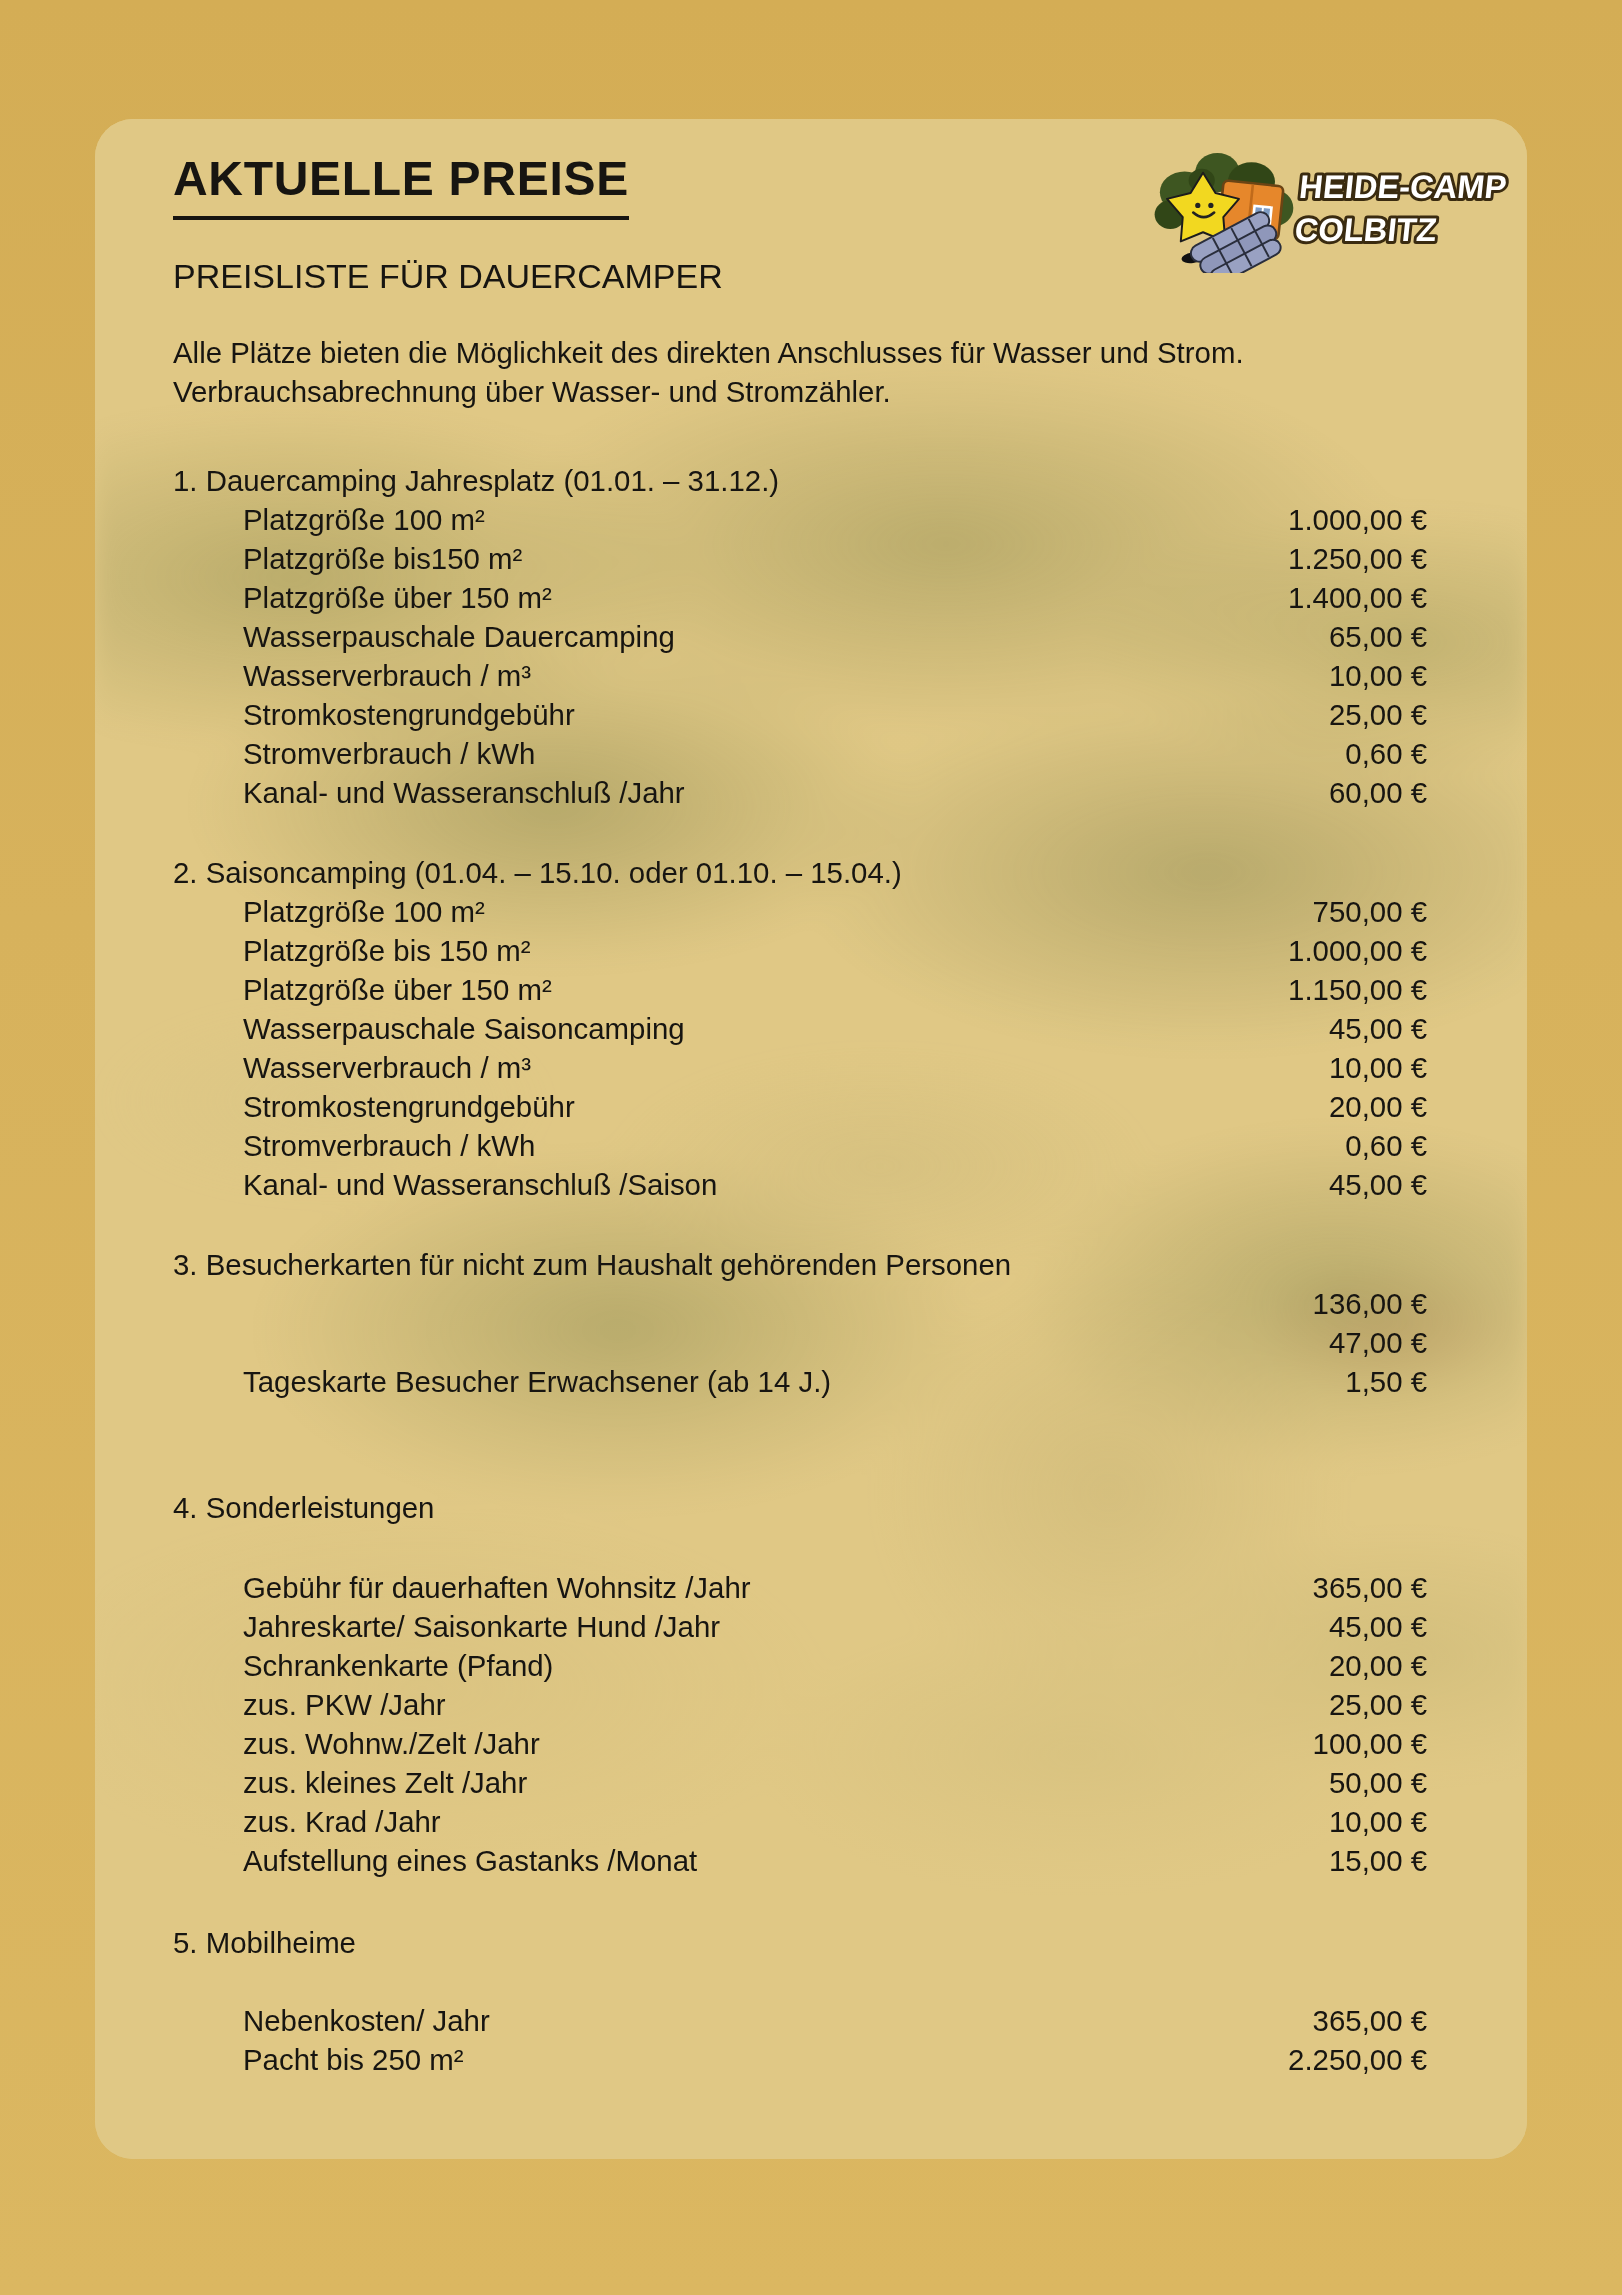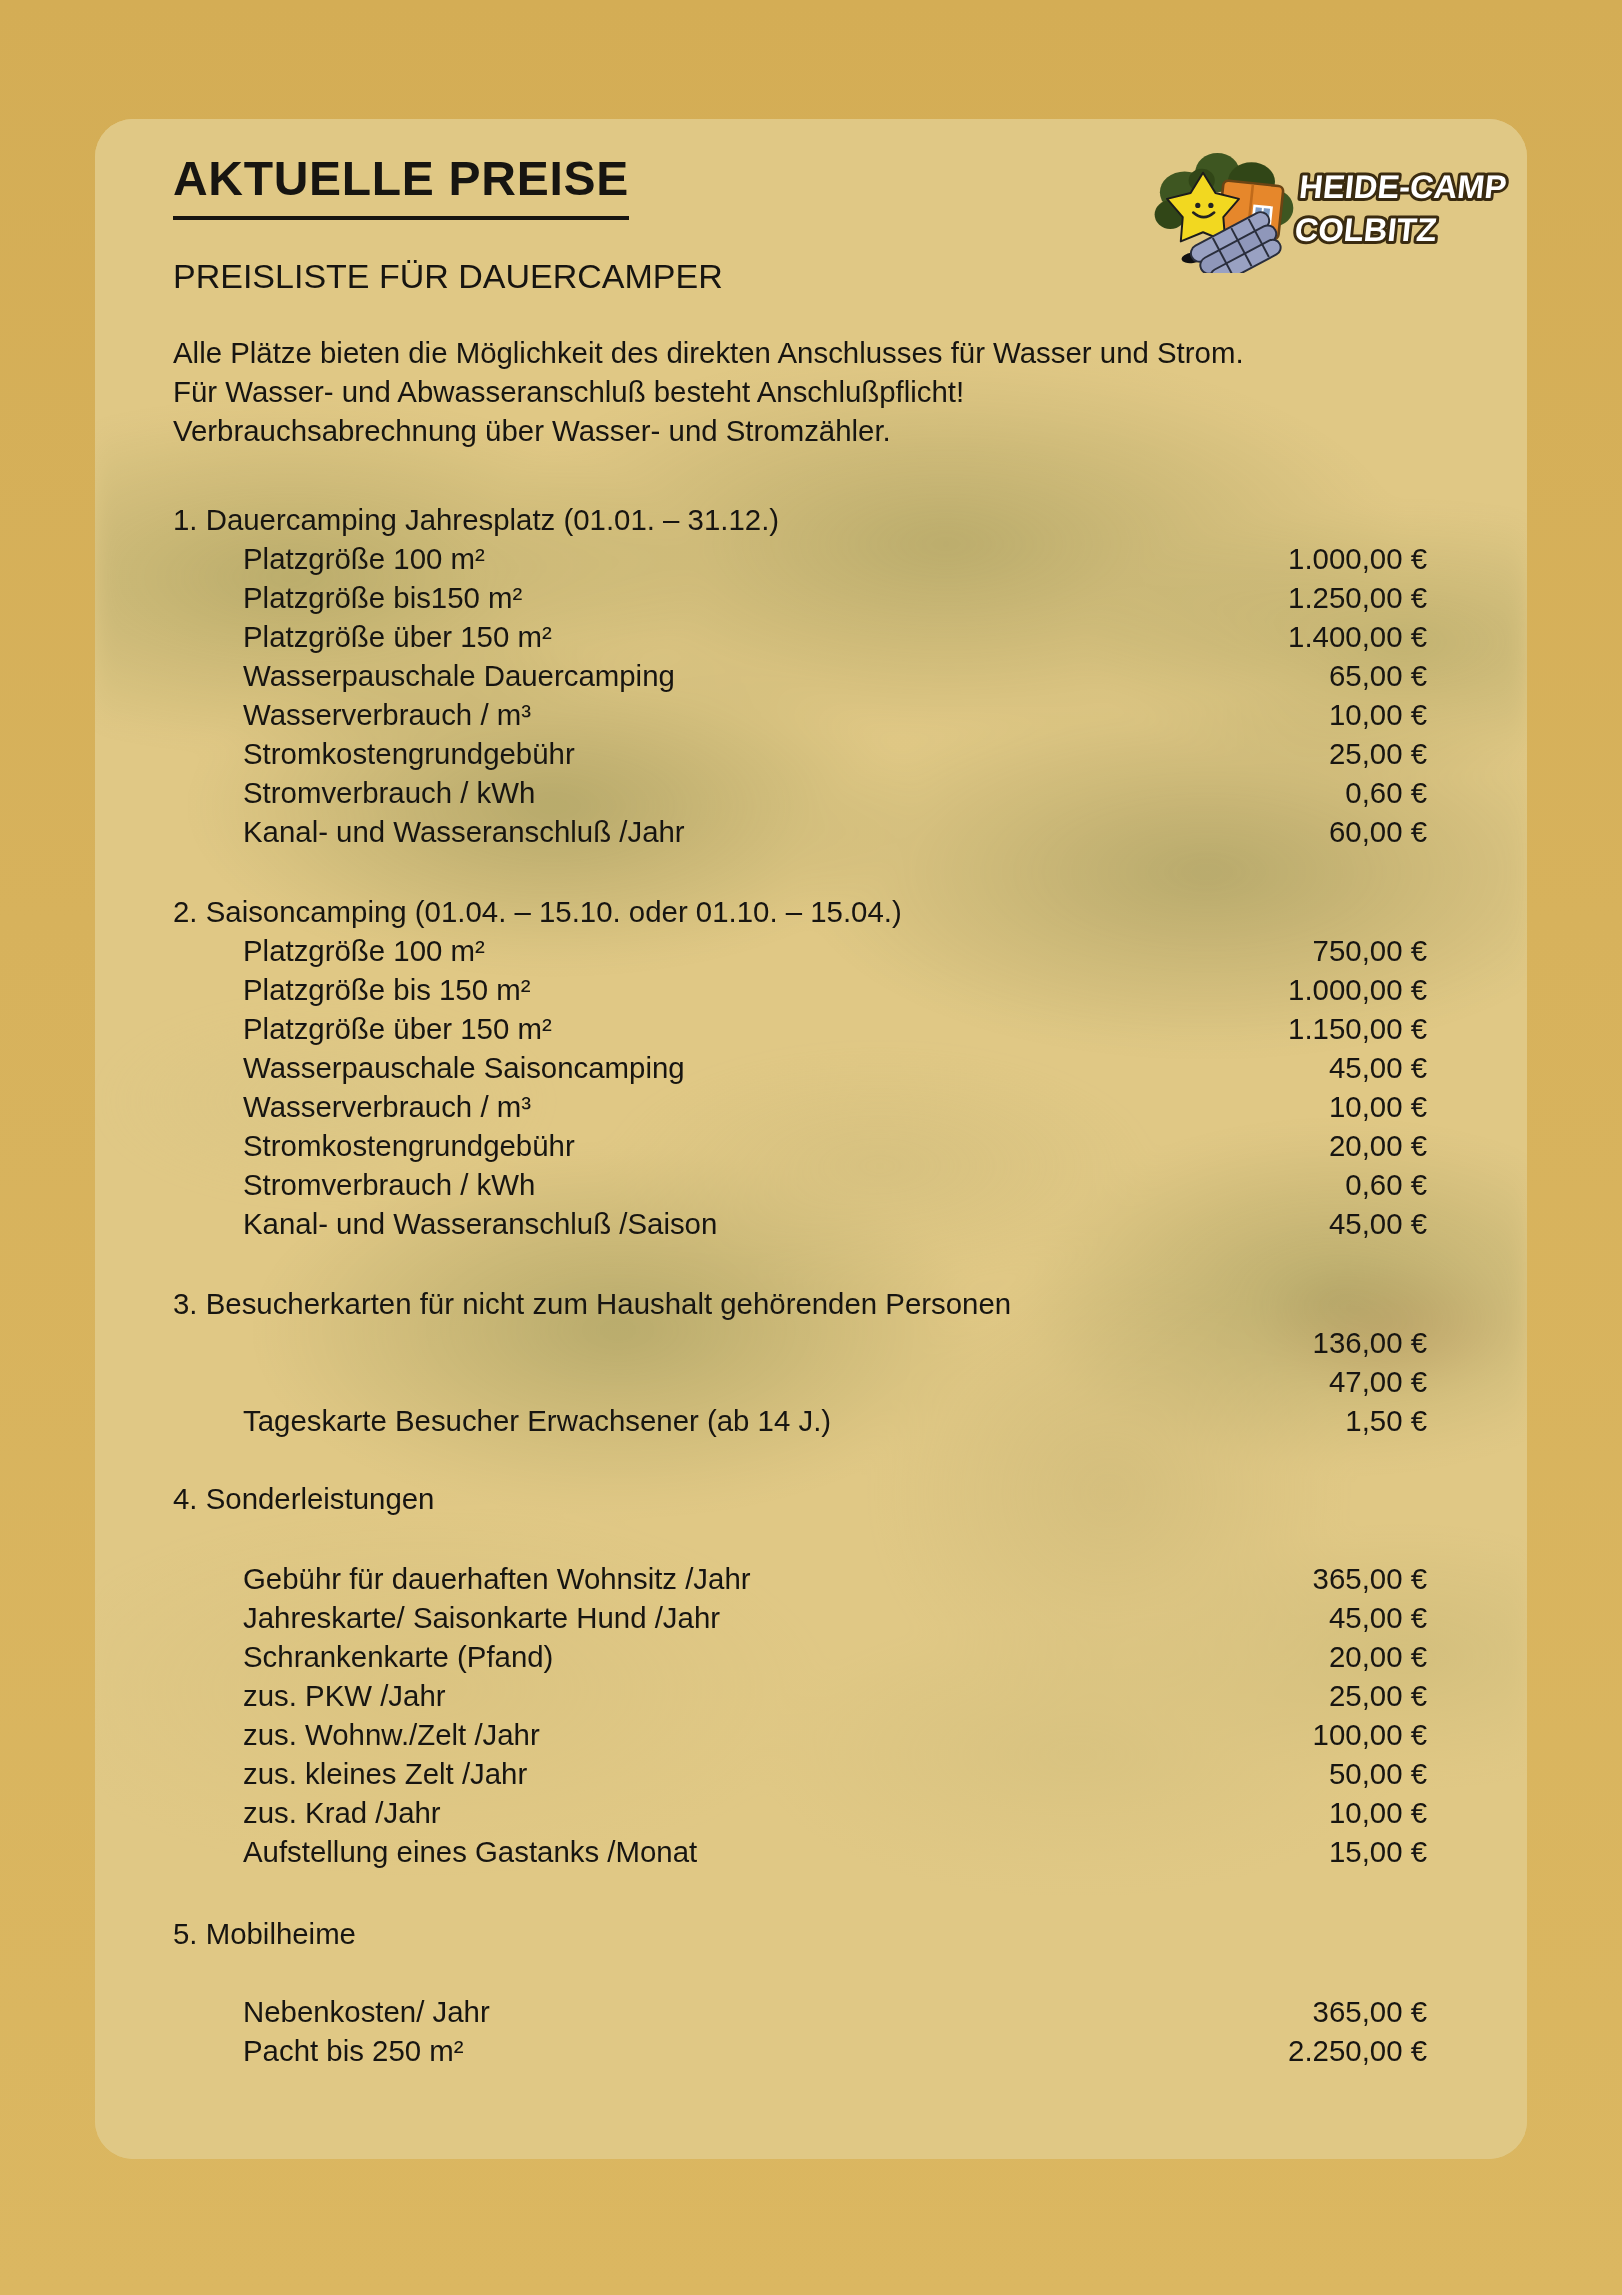--- a/index.html
+++ b/index.html
@@ -30,21 +30,21 @@
   .content{position:absolute;inset:0;padding:0 100px 4px 78px;color:#171511;}
   h1{margin:34px 0 0 0;display:inline-block;font-size:48px;font-weight:bold;
      line-height:1.1;letter-spacing:0.7px;border-bottom:4.6px solid #171511;padding-bottom:10.5px;}
   h2{margin:37px 0 0 0;font-size:34px;font-weight:normal;line-height:39px;}
   .intro{margin-top:37px;font-size:29.4px;line-height:39px;}
   .s-head{font-size:29.4px;line-height:39px;}
   .rows{padding-left:70px;font-size:29.4px;line-height:39px;}
   .row{display:flex;}
   .prc{margin-left:auto;text-align:right;white-space:nowrap;}
   .s1{margin-top:50px}.s2{margin-top:41px}.s3{margin-top:41px}
-  .s4{margin-top:39px}.s5{margin-top:43px}
+  .s4{margin-top:87px}.s5{margin-top:43px}
   .gap-after .s-head{margin-bottom:41px}
   .s5.gap-after .s-head{margin-bottom:39px}
   .logo{position:absolute;left:1057px;top:26px;width:386px;height:128px;}
 </style>
 </head>
 <body>
 
 <div class="stage">
   <div class="card">
     <div class="photo"></div>
@@ -87,21 +87,20 @@
         <text x="232" y="146">COLBITZ</text>
       </g>
     </svg>
 
     <div class="content">
       <h1>AKTUELLE PREISE</h1>
       <h2>PREISLISTE FÜR DAUERCAMPER</h2>
 
       <div class="intro">
         <div>Alle Plätze bieten die Möglichkeit des direkten Anschlusses für Wasser und Strom.</div>
-        <div>Für Wasser- und Abwasseranschluß besteht Anschlußpflicht!</div>
         <div>Verbrauchsabrechnung über Wasser- und Stromzähler.</div>
       </div>
 
       <section class="s1">
         <div class="s-head">1. Dauercamping Jahresplatz (01.01. – 31.12.)</div>
         <div class="rows">
           <div class="row">
               <span class="lbl">Platzgröße 100 m²</span>
               <span class="prc">1.000,00 €</span>
             </div>

